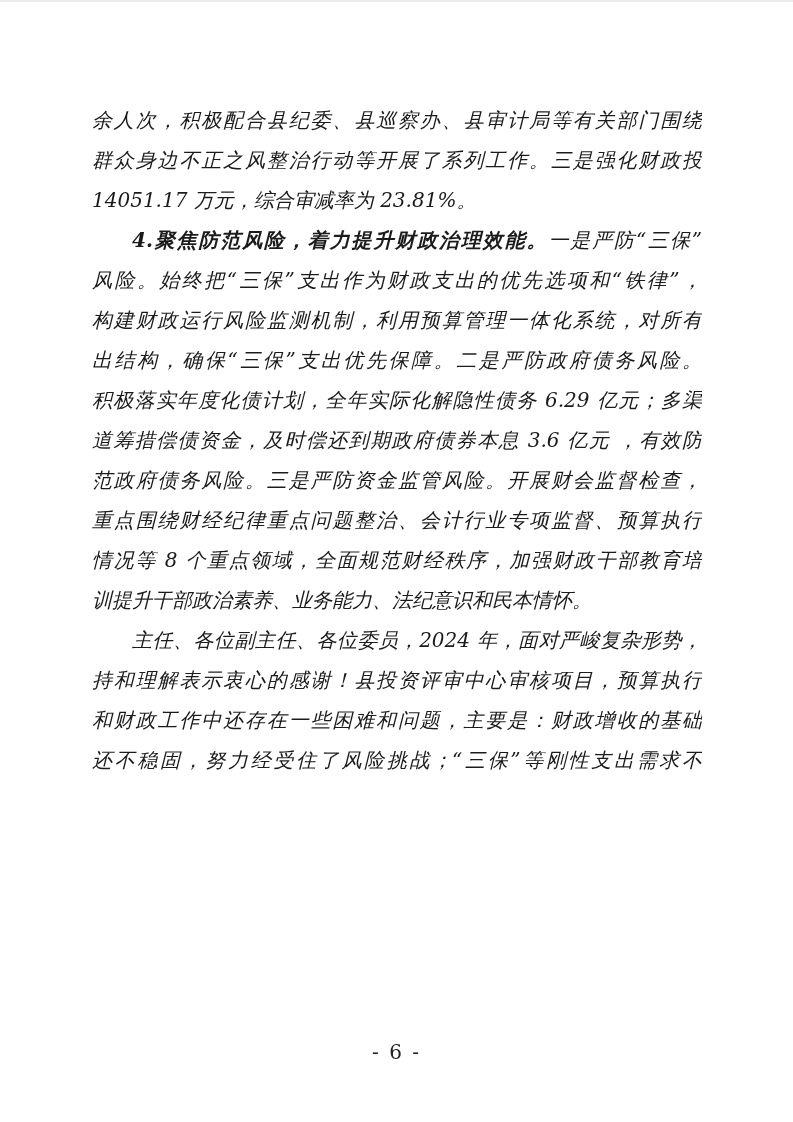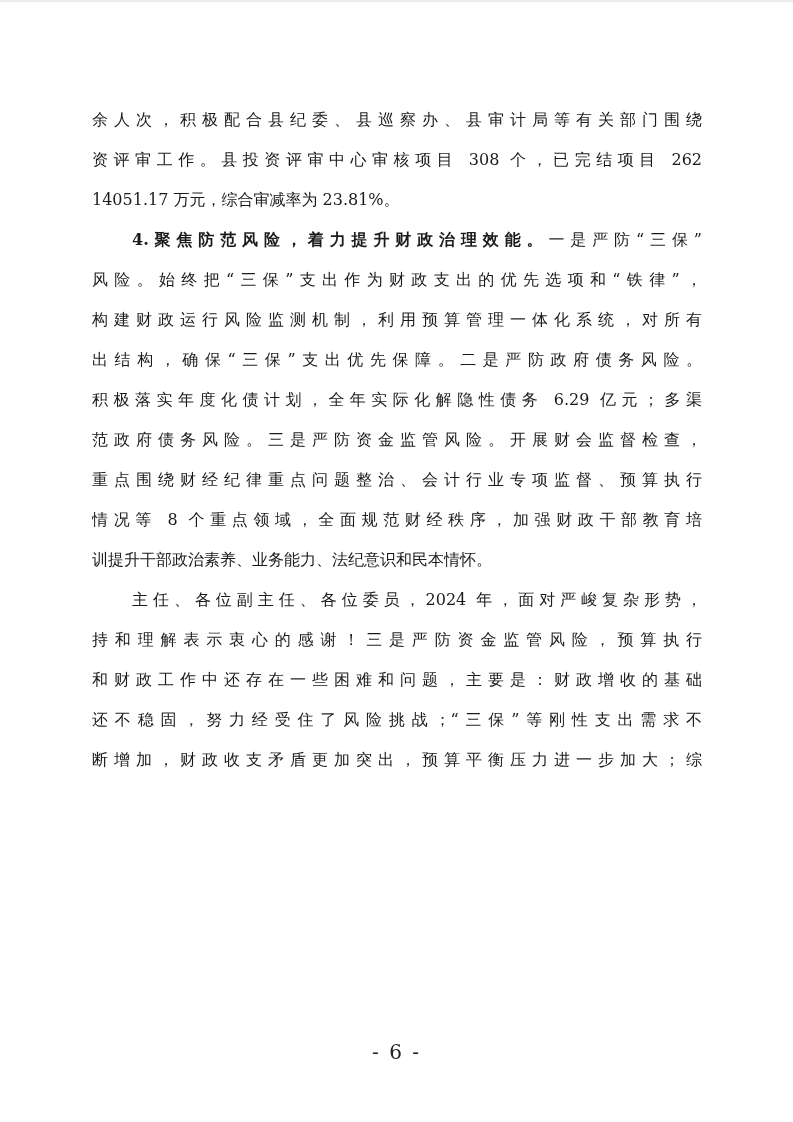--- a/index.html
+++ b/index.html
@@ -16,22 +16,23 @@
     position: absolute;
     top: 0; left: 0;
     width: 100%; height: 2px;
     background: #ededed;
   }
   .textblock {
     position: absolute;
     left: 92px;
     top: 100px;
     width: 610px;
-    font-size: 16px;
+    font-size: 20px;
     line-height: 40px;
+    font-style: italic;
   }
   .ln {
     height: 40px;
     overflow: hidden;
     word-break: keep-all;
     white-space: normal;
     text-align: justify;
     text-align-last: justify;
     text-justify: inter-character;
   }
@@ -56,37 +57,37 @@
   }
 </style>
 </head>
 <body>
 
 <div class="page">
   <div class="scan-edge"></div>
 
   <div class="textblock">
     <div class="ln">余人次，积极配合县纪委、县巡察办、县审计局等有关部门围绕</div>
-    <div class="ln">资评审工作。县投资评审中心审核项目 308 个，已完结项目 262</div>
+    <div class="ln">群众身边不正之风整治行动等开展了系列工作。三是强化财政投</div>
     <div class="ln end">14051.17 万元，综合审减率为 23.81%。</div>
 
     <div class="ln ind">
       <span class="bd">4.聚焦防范风险，着力提升财政治理效能。</span><span>一是严防“三保”</span>
     </div>
 
     <div class="ln">风险。始终把“三保”支出作为财政支出的优先选项和“铁律”，</div>
     <div class="ln">构建财政运行风险监测机制，利用预算管理一体化系统，对所有</div>
     <div class="ln">出结构，确保“三保”支出优先保障。二是严防政府债务风险。</div>
     <div class="ln">积极落实年度化债计划，全年实际化解隐性债务 6.29 亿元；多渠</div>
+    <div class="ln">道筹措偿债资金，及时偿还到期政府债券本息 3.6 亿元 ，有效防</div>
     <div class="ln">范政府债务风险。三是严防资金监管风险。开展财会监督检查，</div>
     <div class="ln">重点围绕财经纪律重点问题整治、会计行业专项监督、预算执行</div>
     <div class="ln">情况等 8 个重点领域，全面规范财经秩序，加强财政干部教育培</div>
     <div class="ln end">训提升干部政治素养、业务能力、法纪意识和民本情怀。</div>
 
     <div class="ln ind">主任、各位副主任、各位委员，2024 年，面对严峻复杂形势，</div>
-    <div class="ln">持和理解表示衷心的感谢！三是严防资金监管风险，预算执行</div>
+    <div class="ln">持和理解表示衷心的感谢！县投资评审中心审核项目，预算执行</div>
     <div class="ln">和财政工作中还存在一些困难和问题，主要是：财政增收的基础</div>
     <div class="ln">还不稳固，努力经受住了风险挑战；“三保”等刚性支出需求不</div>
-    <div class="ln">断增加，财政收支矛盾更加突出，预算平衡压力进一步加大；综</div>
   </div>
 
   <div class="page-number">- 6 -</div>
 </div>
 
 </body></html>

